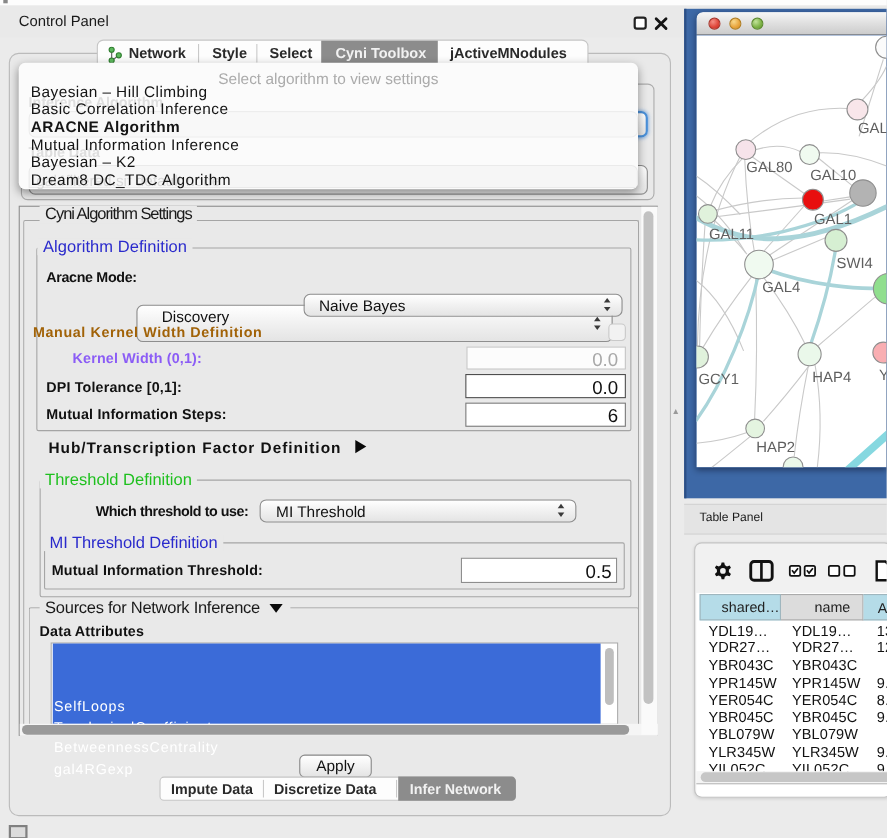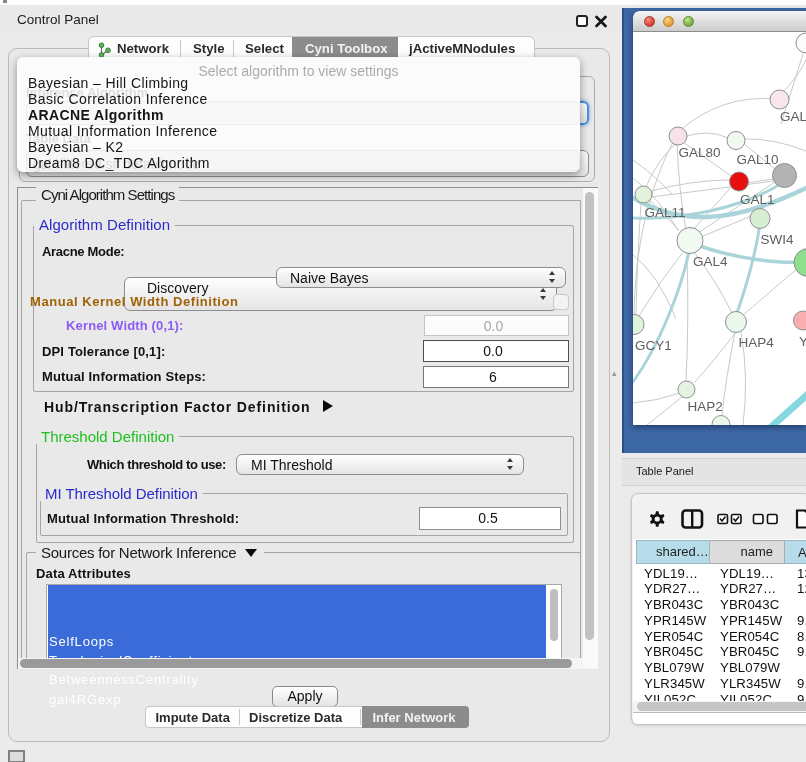--- a/index.html
+++ b/index.html
@@ -7,22 +7,22 @@
 .ab{position:absolute;}
 .lab{position:absolute;font-weight:bold;font-size:13px;letter-spacing:0.15px;color:#111;white-space:nowrap;}
 .glab{position:absolute;font-size:15px;line-height:15.5px;color:#1a1a1a;white-space:nowrap;background:#E9E9E9;padding:0 5px;}
 .grp{position:absolute;border:1px solid #A5A5A5;border-radius:2px;}
 .combo{position:absolute;border:1px solid #8E8E8E;border-radius:6px;
 background:linear-gradient(#FFFFFF,#F2F2F2 45%,#E4E4E4);}
 .combo .ct{position:absolute;left:22px;top:2px;font-size:14px;color:#111;white-space:nowrap;}
 .spin{position:absolute;right:8px;top:50%;transform:translateY(-50%);width:9px;height:14px;}
 .spin:before{content:"";position:absolute;left:1px;top:1px;border-left:3.5px solid transparent;border-right:3.5px solid transparent;border-bottom:4.5px solid #3A3A3A;}
 .spin:after{content:"";position:absolute;left:1px;bottom:1px;border-left:3.5px solid transparent;border-right:3.5px solid transparent;border-top:4.5px solid #3A3A3A;}
-.fld{position:absolute;background:#fff;border:1px solid #777;font-size:14px;color:#111;
-text-align:center;padding:2px 6px 0 0;}
+.fld{position:absolute;background:#fff;border:1px solid #777;font-size:17px;color:#111;
+text-align:right;padding:2px 6px 0 0;}
 </style></head>
 <body>
 
 <div class="ab" style="left:0;top:0;width:806px;height:5px;background:#FDFDFD;"></div>
 <div class="ab" style="left:3px;top:0;width:4px;height:3px;background:#888;"></div>
 
 <div class="ab" style="left:0;top:5px;width:806px;height:29px;background:#E9E9E9;"></div>
 <div class="ab" style="left:17px;top:12px;font-size:13.5px;color:#1a1a1a;">Control Panel</div>
 <div class="ab" style="left:576px;top:15px;width:12px;height:12px;border:2px solid #222;border-radius:3px;background:#fff;"></div>
 <svg class="ab" style="left:595px;top:15px;" width="12" height="13" viewBox="0 0 12 13">

